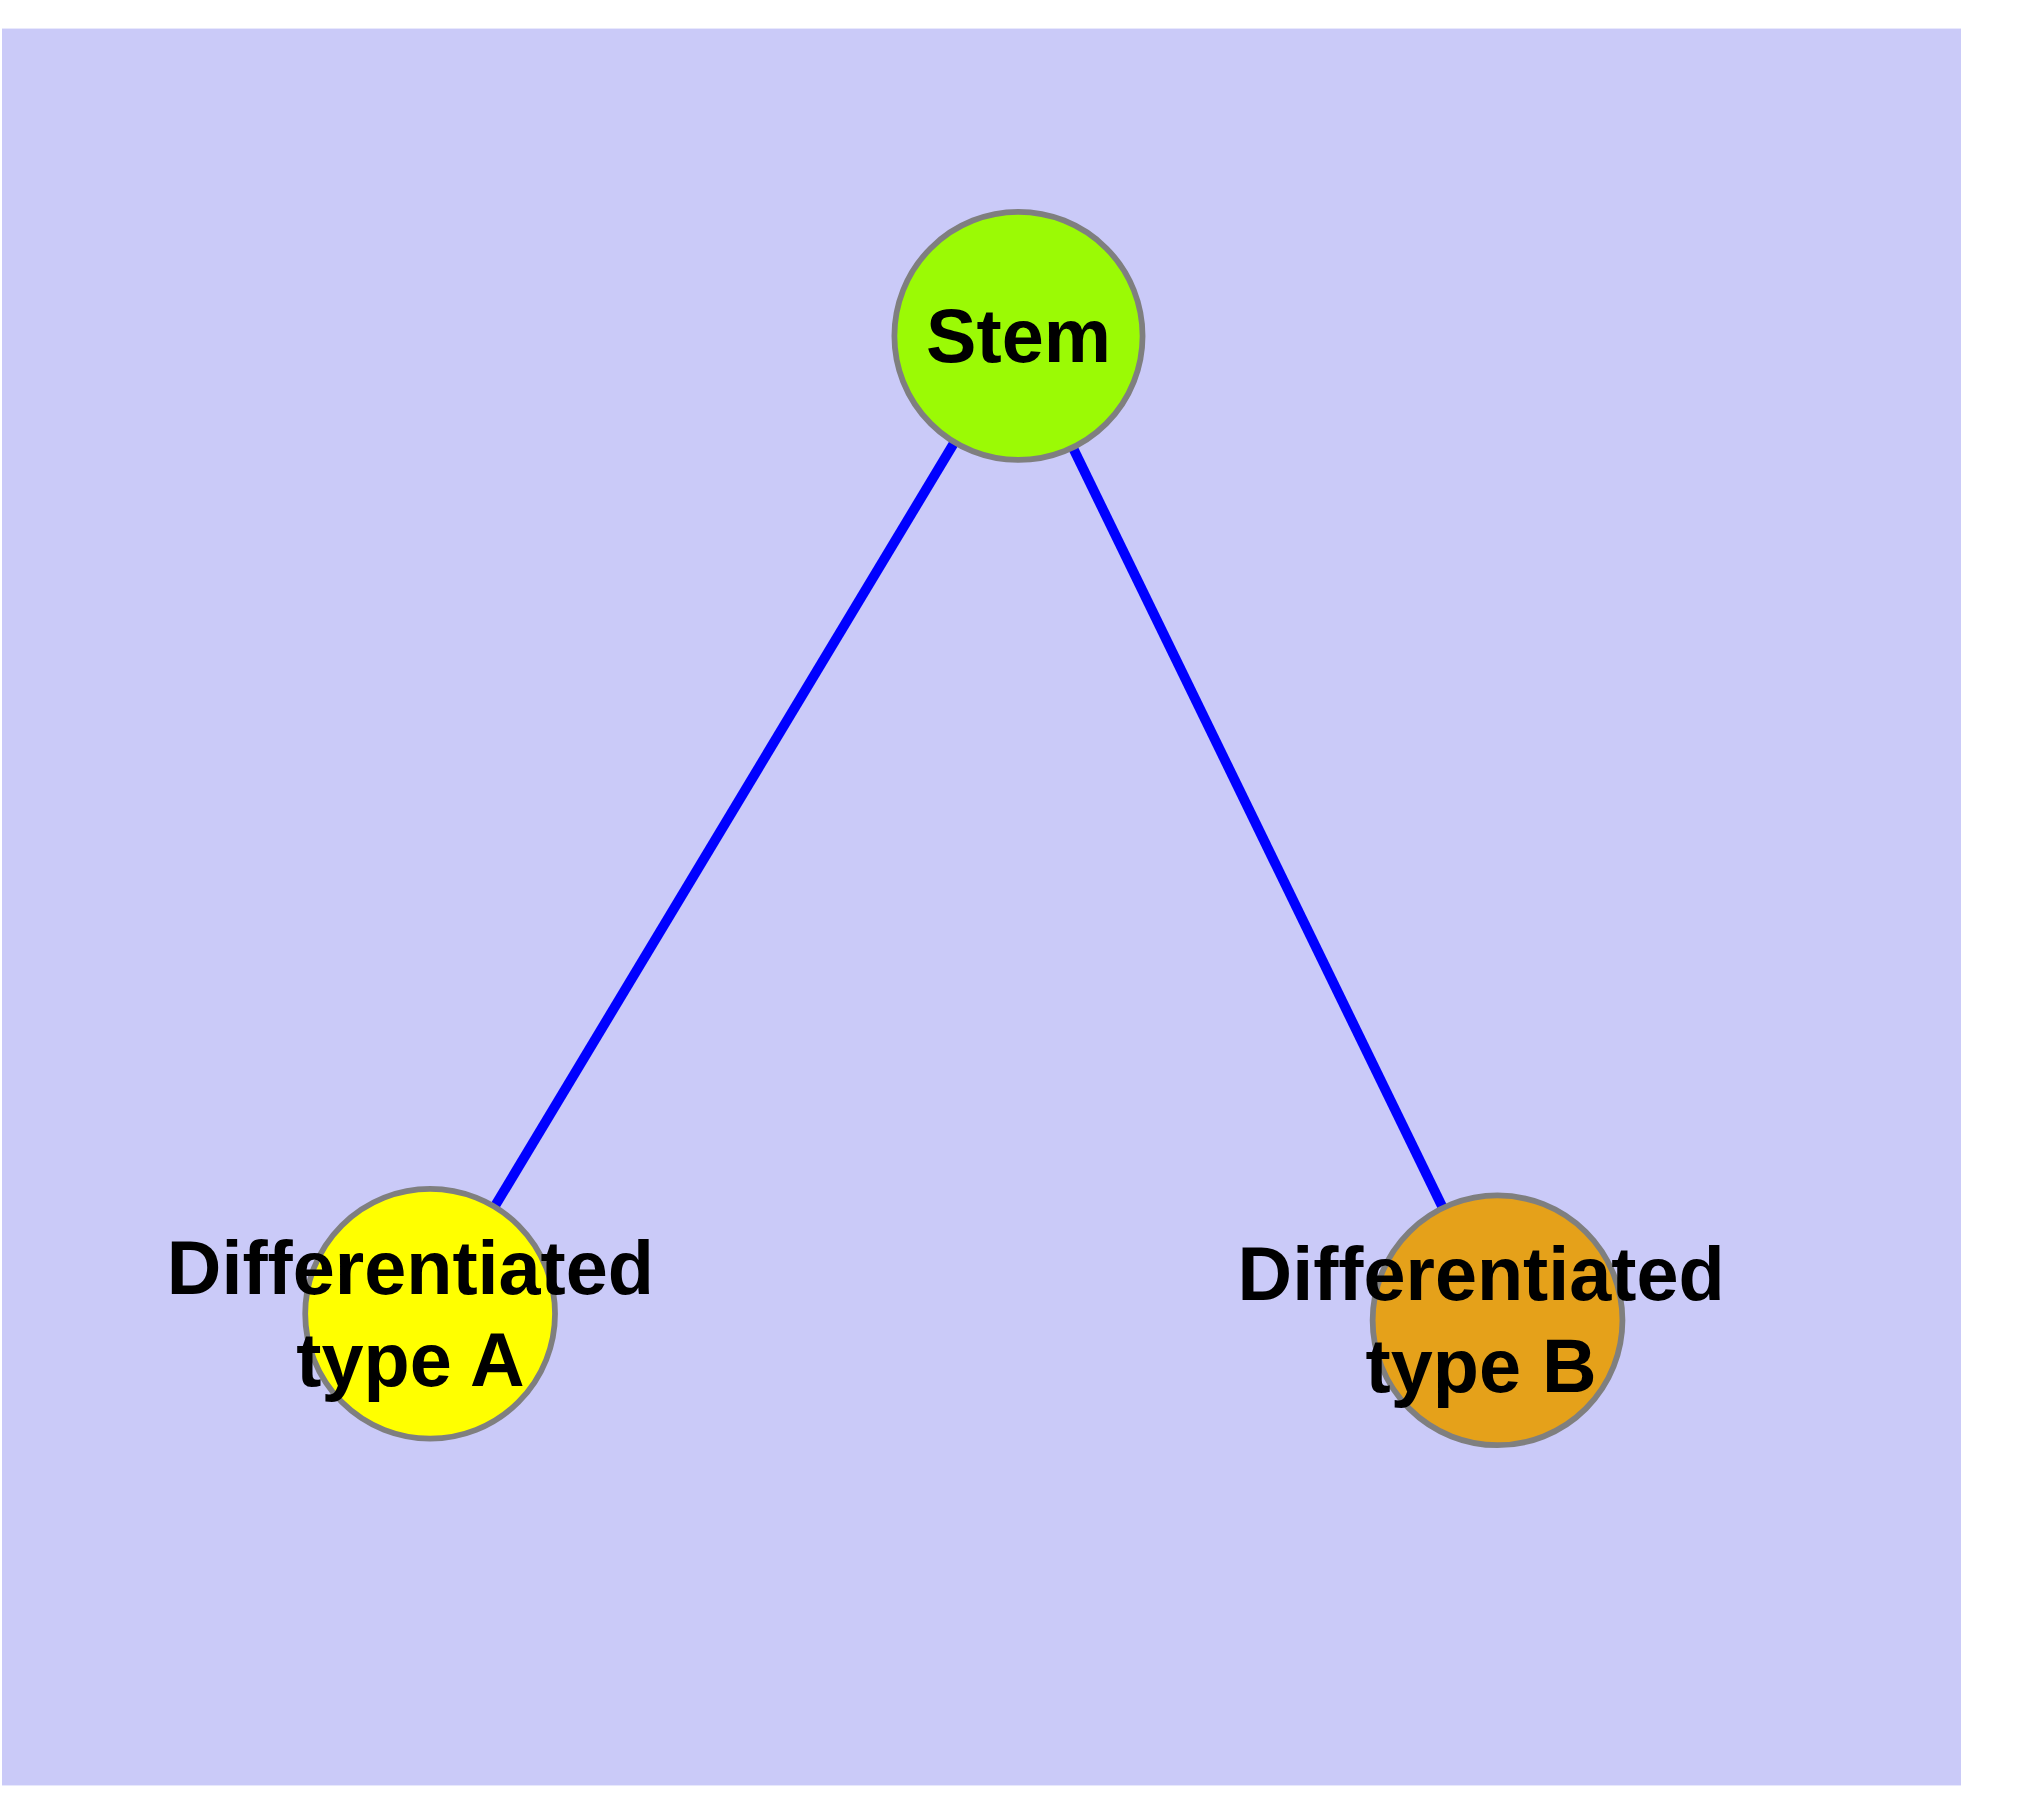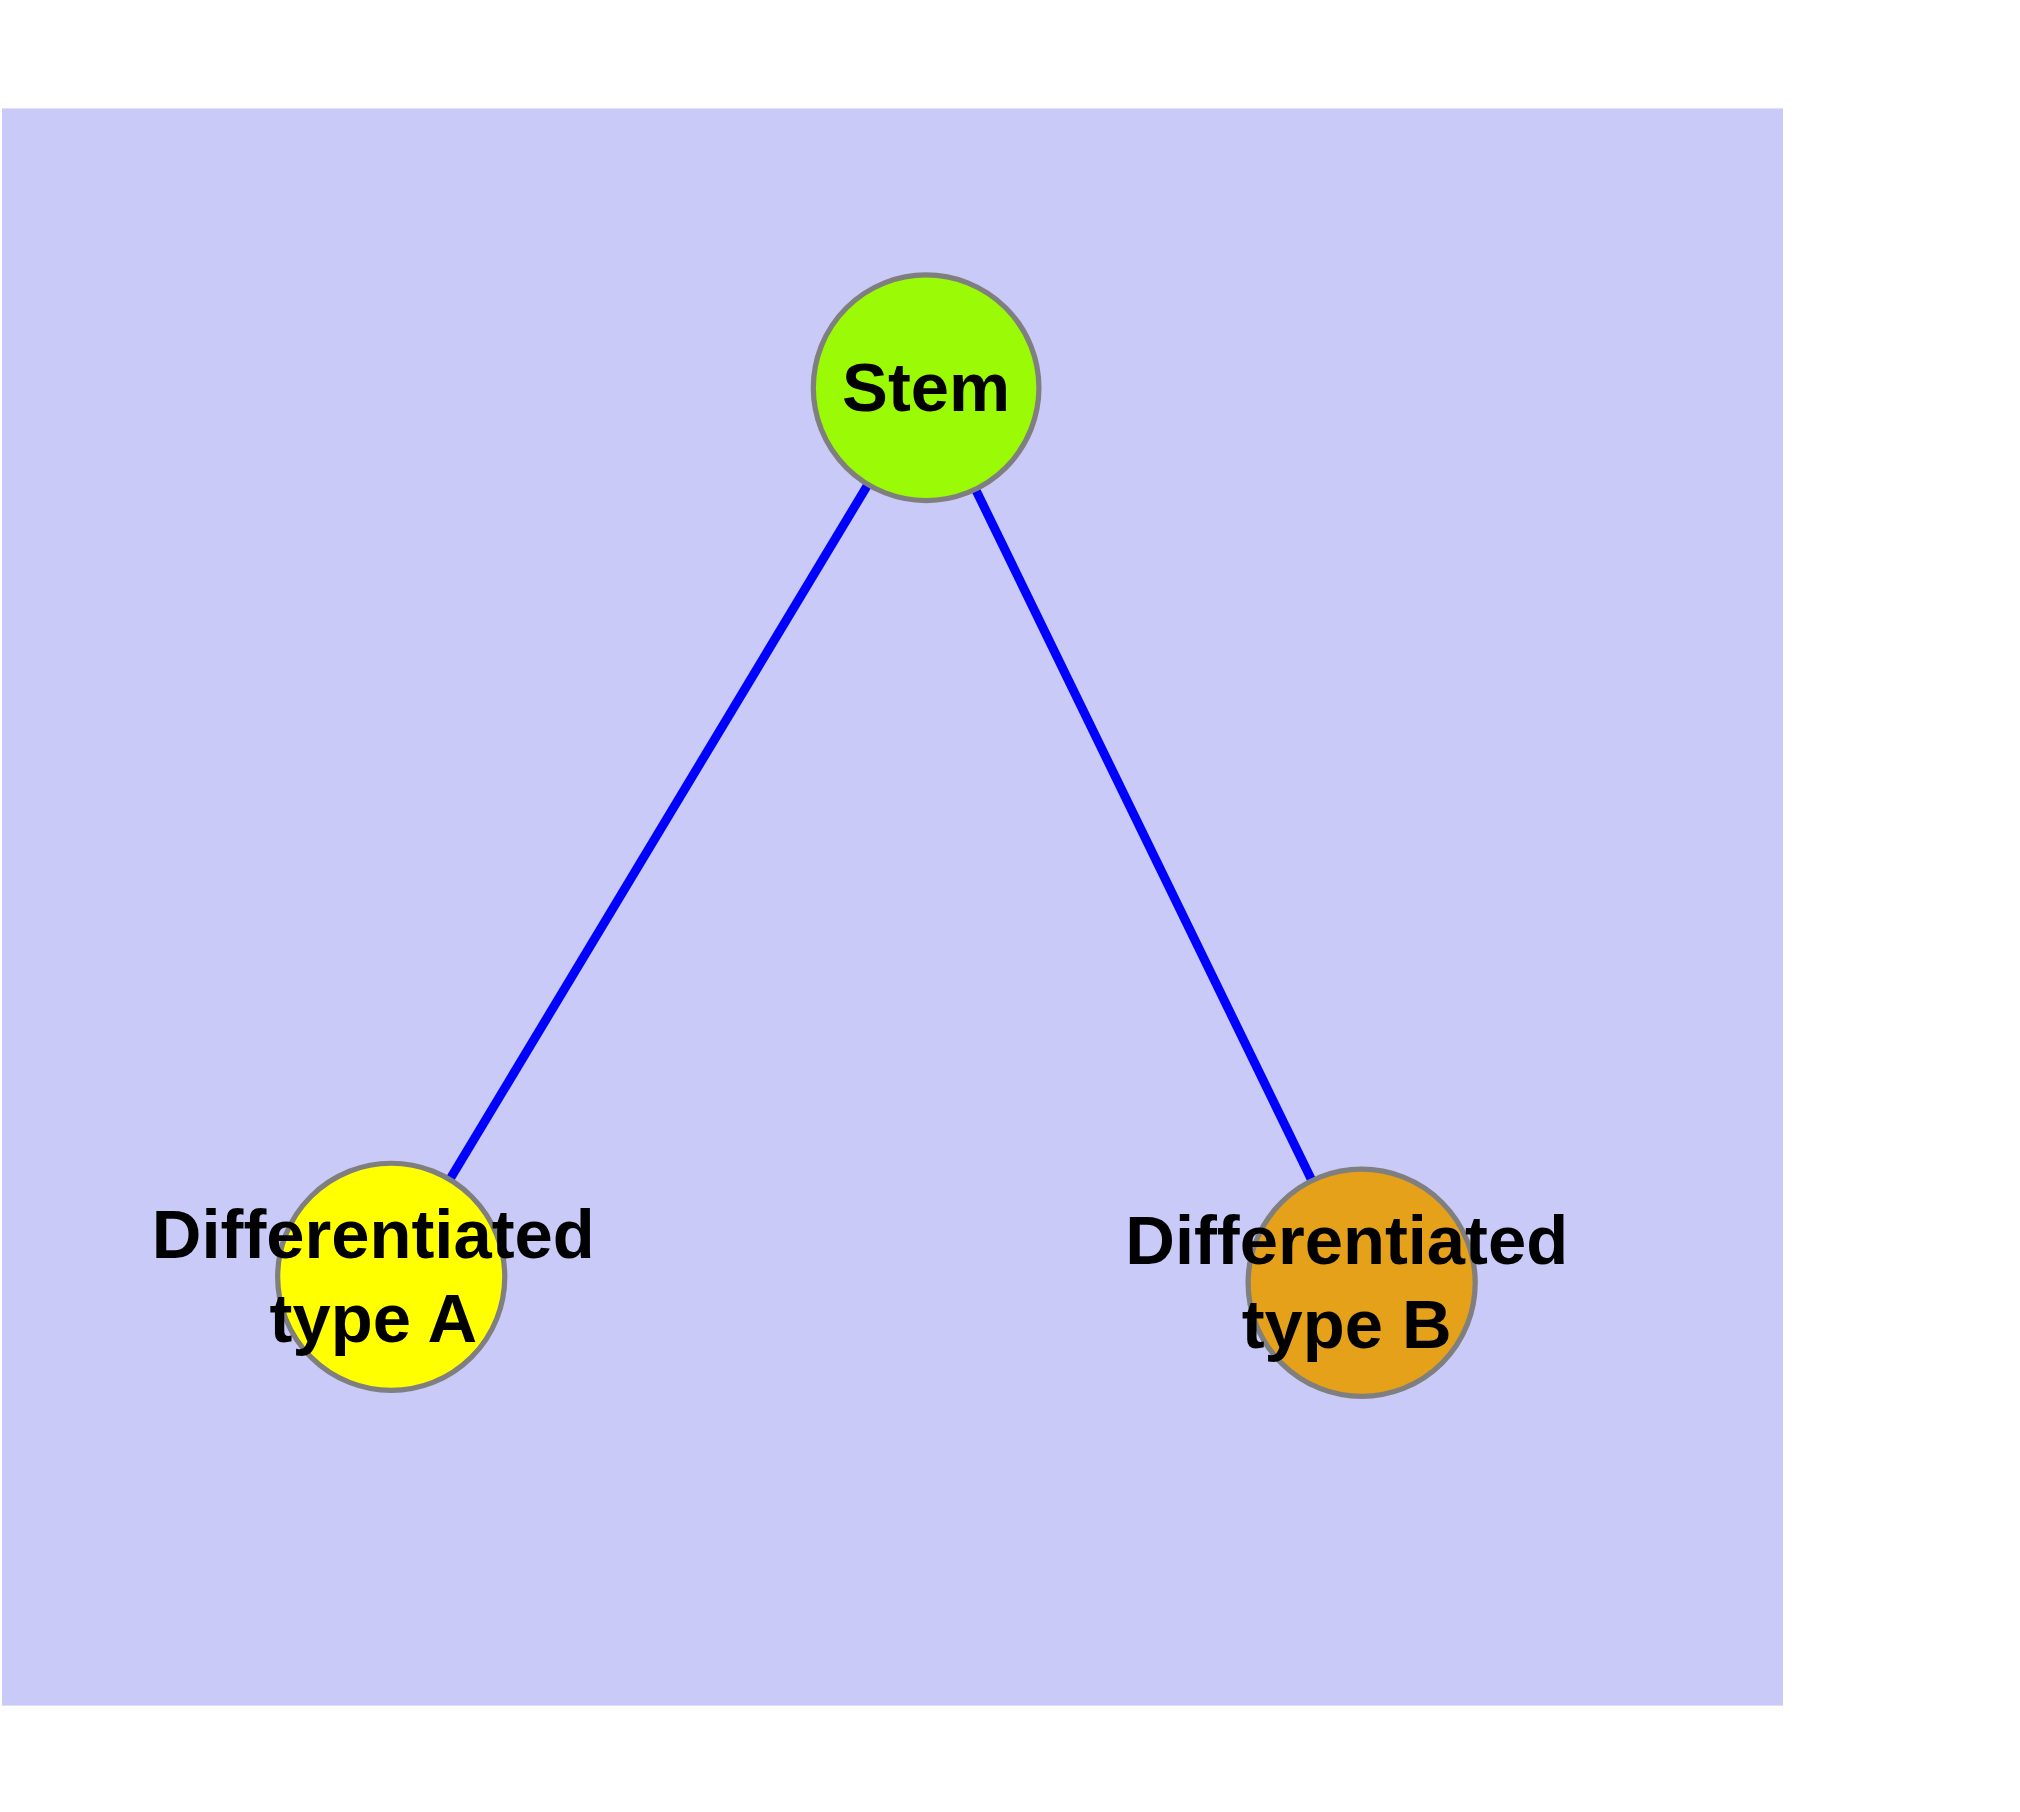--- a/index.html
+++ b/index.html
@@ -2,21 +2,21 @@
 <html style="font-size:13.6px"><head>
 <meta charset="utf-8">
 <style>
   html, body {
     margin: 0;
     padding: 0;
     background: #FFFFFF;
   }
   #canvas {
     position: relative;
-    width: 1783px;
+    width: 1961px;
     height: 1812px;
     box-sizing: border-box;
     border-top: 2.5px solid #FFFFFF;
     border-left: 2.5px solid #FFFFFF;
     overflow: hidden;
   }
   #diagram-svg {
     display: block;
     width: 100%;
     height: 100%;

